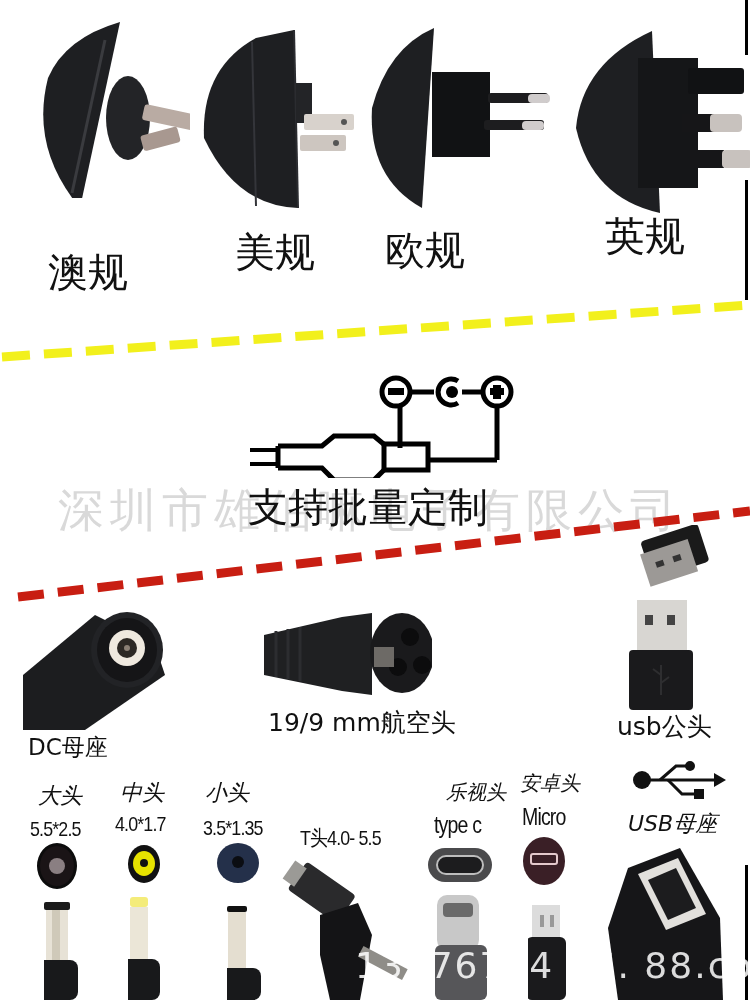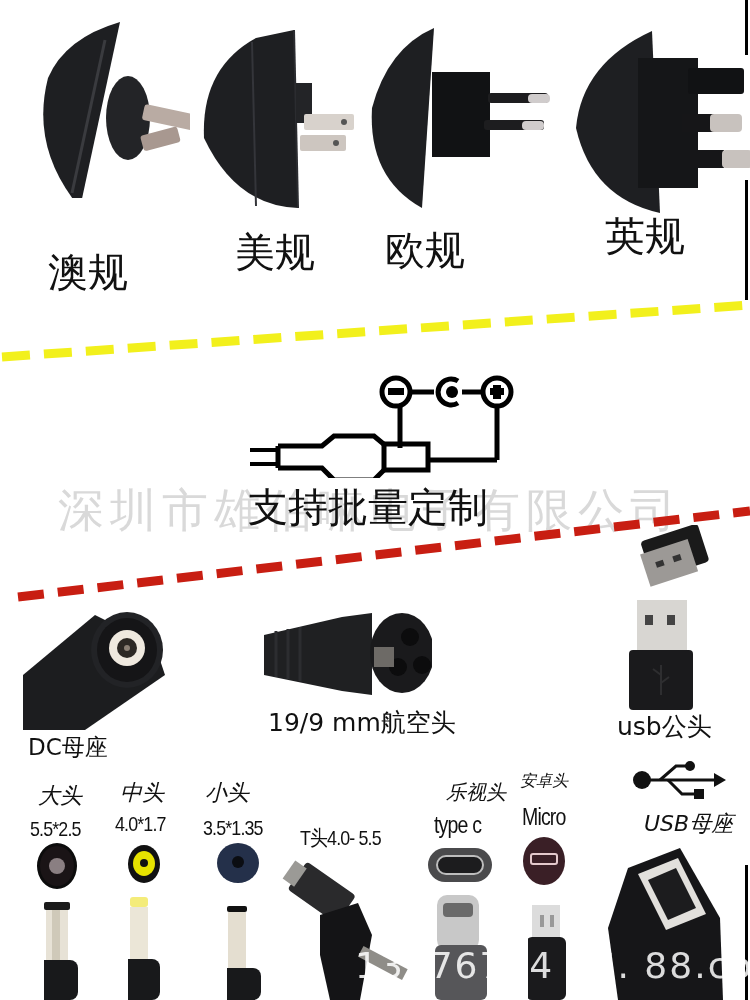--- a/index.html
+++ b/index.html
@@ -157,32 +157,32 @@
       <line x1="16" y1="20" x2="88" y2="20"></line>
       <path d="M32 20 L48 6 L58 6"></path>
       <path d="M40 20 L54 34 L68 34"></path>
     </g>
     <circle cx="14" cy="20" r="9" fill="#111"></circle>
     <circle cx="62" cy="6" r="5" fill="#111"></circle>
     <rect x="66" y="29" width="10" height="10" fill="#111"></rect>
     <polygon points="86,13 98,20 86,27" fill="#111"></polygon>
   </svg>
 </div>
-<span class="label small-label" style="left:628px;top:813px;font-size:22px;margin-left:16px;">USB母座</span>
+<span class="label small-label" style="left:628px;top:813px;font-size:22px;">USB母座</span>
 
 <span class="label small-label" style="left:38px;top:785px;">大头</span>
 <span class="label spec-label" style="left:30px;top:818px;">5.5*2.5</span>
 <span class="label small-label" style="left:120px;top:782px;">中头</span>
 <span class="label spec-label" style="left:115px;top:813px;">4.0*1.7</span>
 <span class="label small-label" style="left:205px;top:782px;">小头</span>
 <span class="label spec-label" style="left:203px;top:817px;">3.5*1.35</span>
 <span class="label spec-label" style="left:300px;top:827px;">T头4.0- 5.5</span>
 <span class="label small-label" style="left:433px;top:782px;font-size:20px;margin-left:13px;">乐视头</span>
 <span class="label spec-label" style="left:434px;top:814px;font-size:23px;">type c</span>
-<span class="label small-label" style="left:520px;top:773px;font-size:16px;text-align:right;">安卓头</span>
+<span class="label small-label" style="left:520px;top:773px;font-size:20px;text-align:right;">安卓头</span>
 <span class="label spec-label" style="left:522px;top:806px;font-size:23px;">Micro</span>
 
 <div class="abs" style="left:37px;top:843px;width:40px;height:46px;border-radius:50%;background:#1a1416;border:3px solid #0c0c0c;">
   <div style="position:absolute;left:9px;top:12px;width:16px;height:16px;border-radius:50%;background:#8a7f82;"></div>
 </div>
 <div class="abs" style="left:128px;top:845px;width:32px;height:38px;border-radius:50%;background:#111;">
   <div style="position:absolute;left:5px;top:6px;width:22px;height:25px;border-radius:50%;background:#e6e200;"></div>
   <div style="position:absolute;left:12px;top:14px;width:8px;height:8px;border-radius:50%;background:#111;"></div>
 </div>
 <div class="abs" style="left:217px;top:843px;width:42px;height:40px;border-radius:50%;background:#24304a;">

